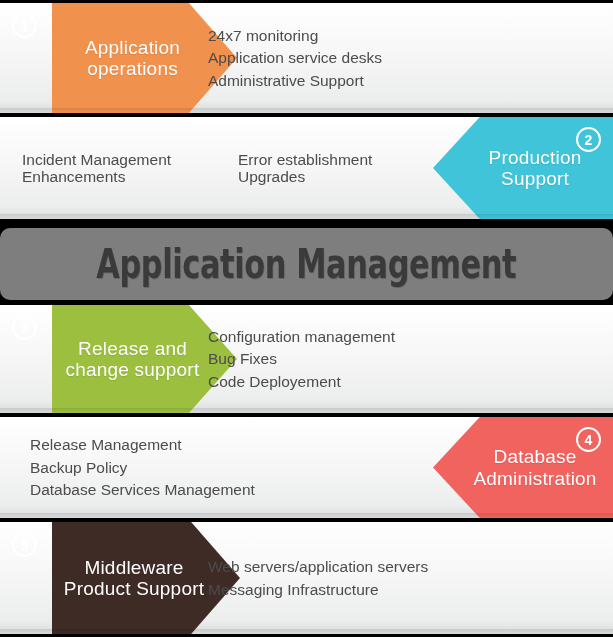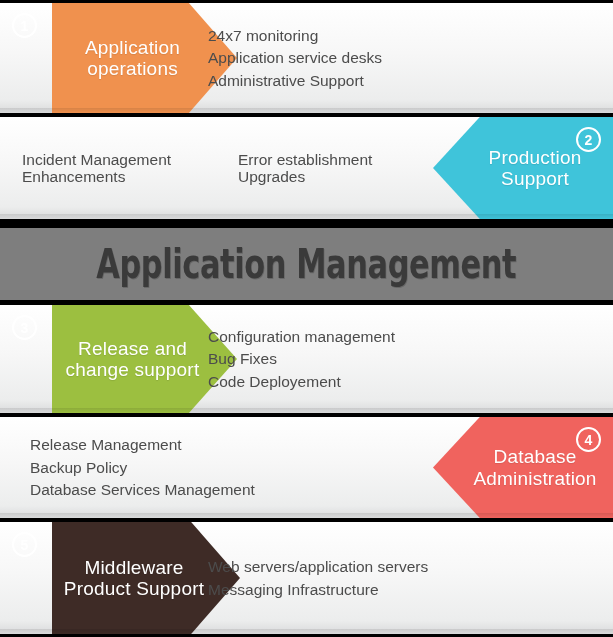--- a/index.html
+++ b/index.html
@@ -129,21 +129,21 @@
     letter-spacing: -0.5px;
     transform: scaleX(0.76);
     transform-origin: center;
     white-space: nowrap;
     text-shadow: 1px 1px 0 rgba(0,0,0,0.18);
   }
 
   
   #row1 { top: 3px;   height: 110px; }
   #row2 { top: 117px; height: 102px; }
-  #title-band { top: 228px; height: 72px; }
+  #title-band { top: 228px; height: 72px; border-radius: 10px; }
   #row3 { top: 305px; height: 108px; }
   #row4 { top: 417px; height: 101px; }
   #row5 { top: 522px; height: 112px; }
 </style>
 </head>
 <body>
 
 <div id="slide">
 
   <div class="row" id="row1">

